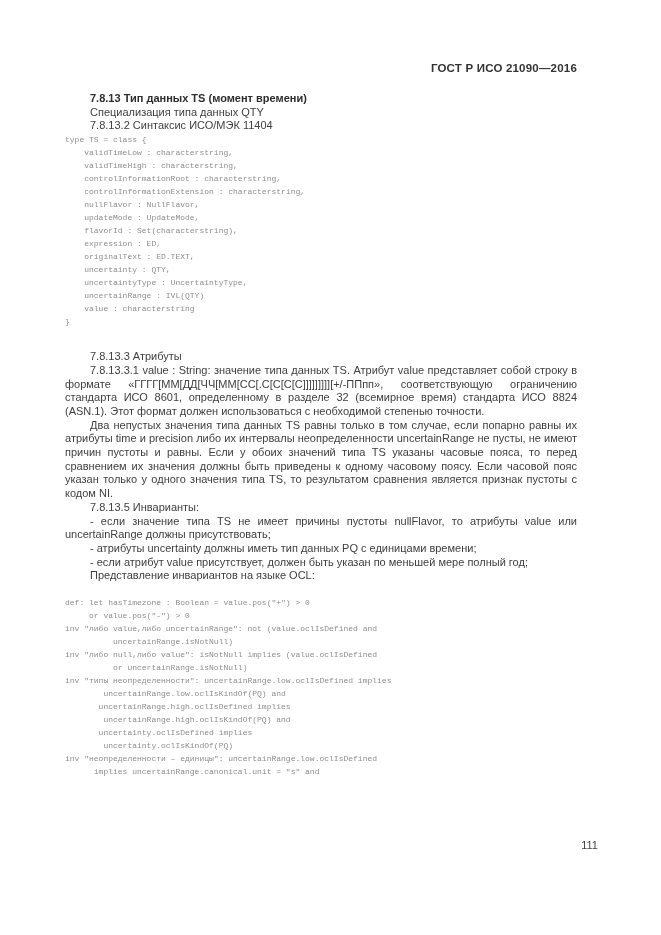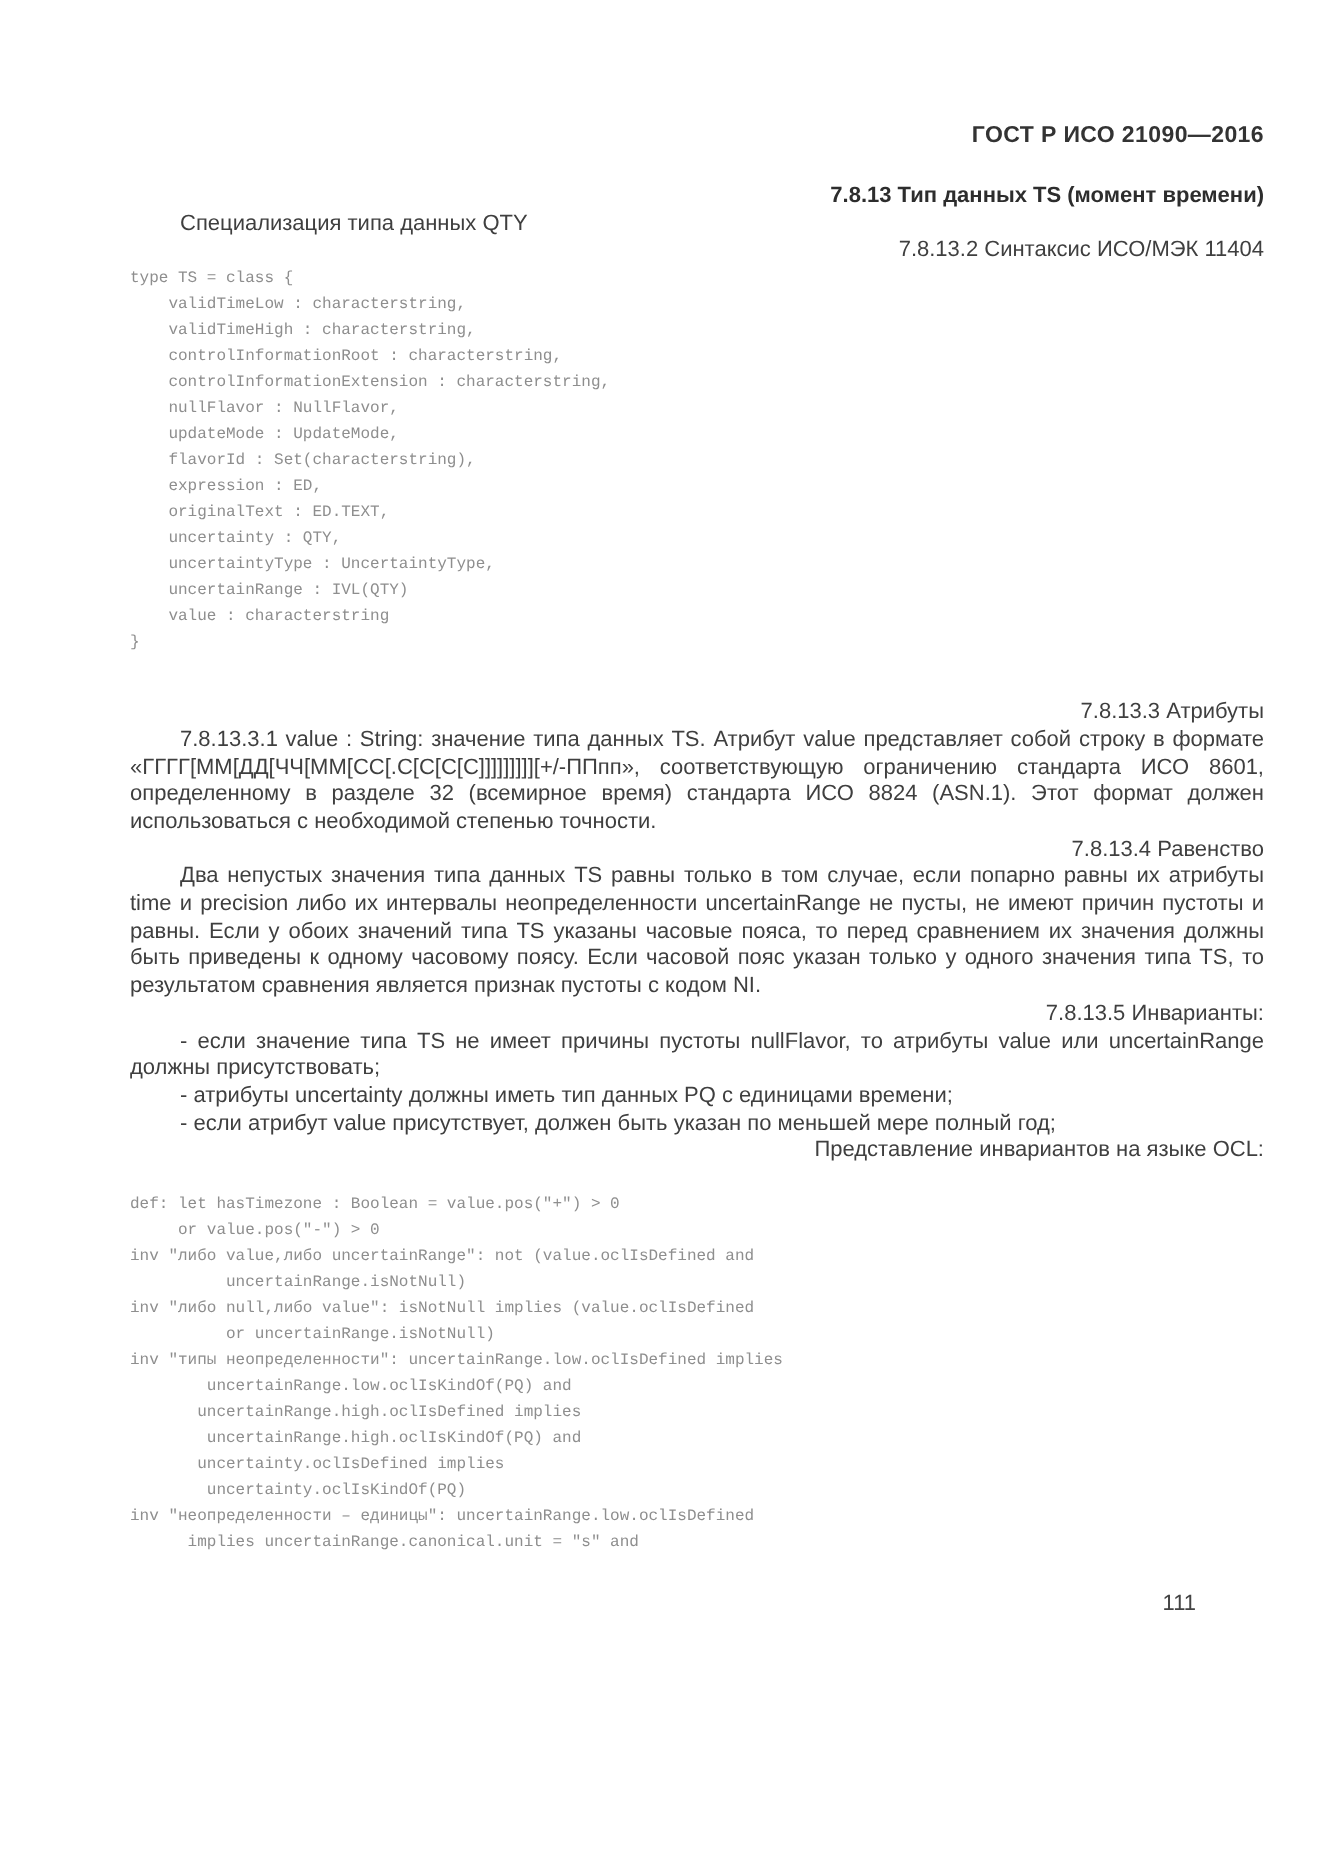--- a/index.html
+++ b/index.html
@@ -5,53 +5,53 @@
   * { margin:0; padding:0; box-sizing:border-box; }
   html, body { background:#ffffff; }
   .page {
     position:relative;
     width:661px;
     height:935px;
     margin:0 auto;
     background:#ffffff;
     font-family:"Liberation Sans", sans-serif;
     color:#3f3f3f;
-    padding:62px 29px 0 65px;
+    padding:62px 84px 0 65px;
     overflow:hidden;
   }
   .running-header {
     text-align:right;
     font-weight:bold;
     font-size:11.5px;
     line-height:12px;
     color:#333333;
     letter-spacing:0.2px;
   }
   .body-text {
     font-size:11px;
     line-height:13.7px;
   }
   .body-text p { margin:0; }
-  p.head { text-indent:25px;text-align:right; }
+  p.head { text-indent:25px; }
   p.para { text-align:justify; text-indent:25px; }
   p.bold { font-weight:bold; color:#2d2d2d; }
   .mt-section { margin-top:18px !important; }
   .mt-attributes { margin-top:22px !important; }
   pre.code {
     font-family:"Liberation Mono", "DejaVu Sans Mono", monospace;
     font-size:8px;
     line-height:13px;
     color:#8e8e8e;
     white-space:pre;
   }
   pre.code-syntax { margin-top:0; }
   pre.code-ocl { margin-top:13px; }
   .page-number {
     position:absolute;
-    top:796px;
+    top:839px;
     right:63px;
     font-size:11px;
     color:#444444;
   }
 </style>
 </head>
 <body>
 
 <div class="page">
 
@@ -75,21 +75,20 @@
     expression : ED,
     originalText : ED.TEXT,
     uncertainty : QTY,
     uncertaintyType : UncertaintyType,
     uncertainRange : IVL(QTY)
     value : characterstring
 }</pre>
 
     <p class="head mt-attributes">7.8.13.3 Атрибуты</p>
     <p class="para">7.8.13.3.1 value : String: значение типа данных TS. Атрибут value представляет собой строку в формате «ГГГГ[ММ[ДД[ЧЧ[ММ[СС[.С[С[С[С]]]]]]]]][+/-ППпп», соответствующую ограничению стандарта ИСО 8601, определенному в разделе 32 (всемирное время) стандарта ИСО 8824 (ASN.1). Этот формат должен использоваться с необходимой степенью точности.</p>
-    <p class="head">7.8.13.4 Равенство</p>
     <p class="para">Два непустых значения типа данных TS равны только в том случае, если попарно равны их атрибуты time и precision либо их интервалы неопределенности uncertainRange не пусты, не имеют причин пустоты и равны. Если у обоих значений типа TS указаны часовые пояса, то перед сравнением их значения должны быть приведены к одному часовому поясу. Если часовой пояс указан только у одного значения типа TS, то результатом сравнения является признак пустоты с кодом NI.</p>
     <p class="head">7.8.13.5 Инварианты:</p>
     <p class="para">- если значение типа TS не имеет причины пустоты nullFlavor, то атрибуты value или uncertainRange должны присутствовать;</p>
     <p class="para">- атрибуты uncertainty должны иметь тип данных PQ с единицами времени;</p>
     <p class="para">- если атрибут value присутствует, должен быть указан по меньшей мере полный год;</p>
     <p class="head">Представление инвариантов на языке OCL:</p>
 
     <pre class="code code-ocl">def: let hasTimezone : Boolean = value.pos("+") &gt; 0
      or value.pos("-") &gt; 0
 inv "либо value,либо uncertainRange": not (value.oclIsDefined and

